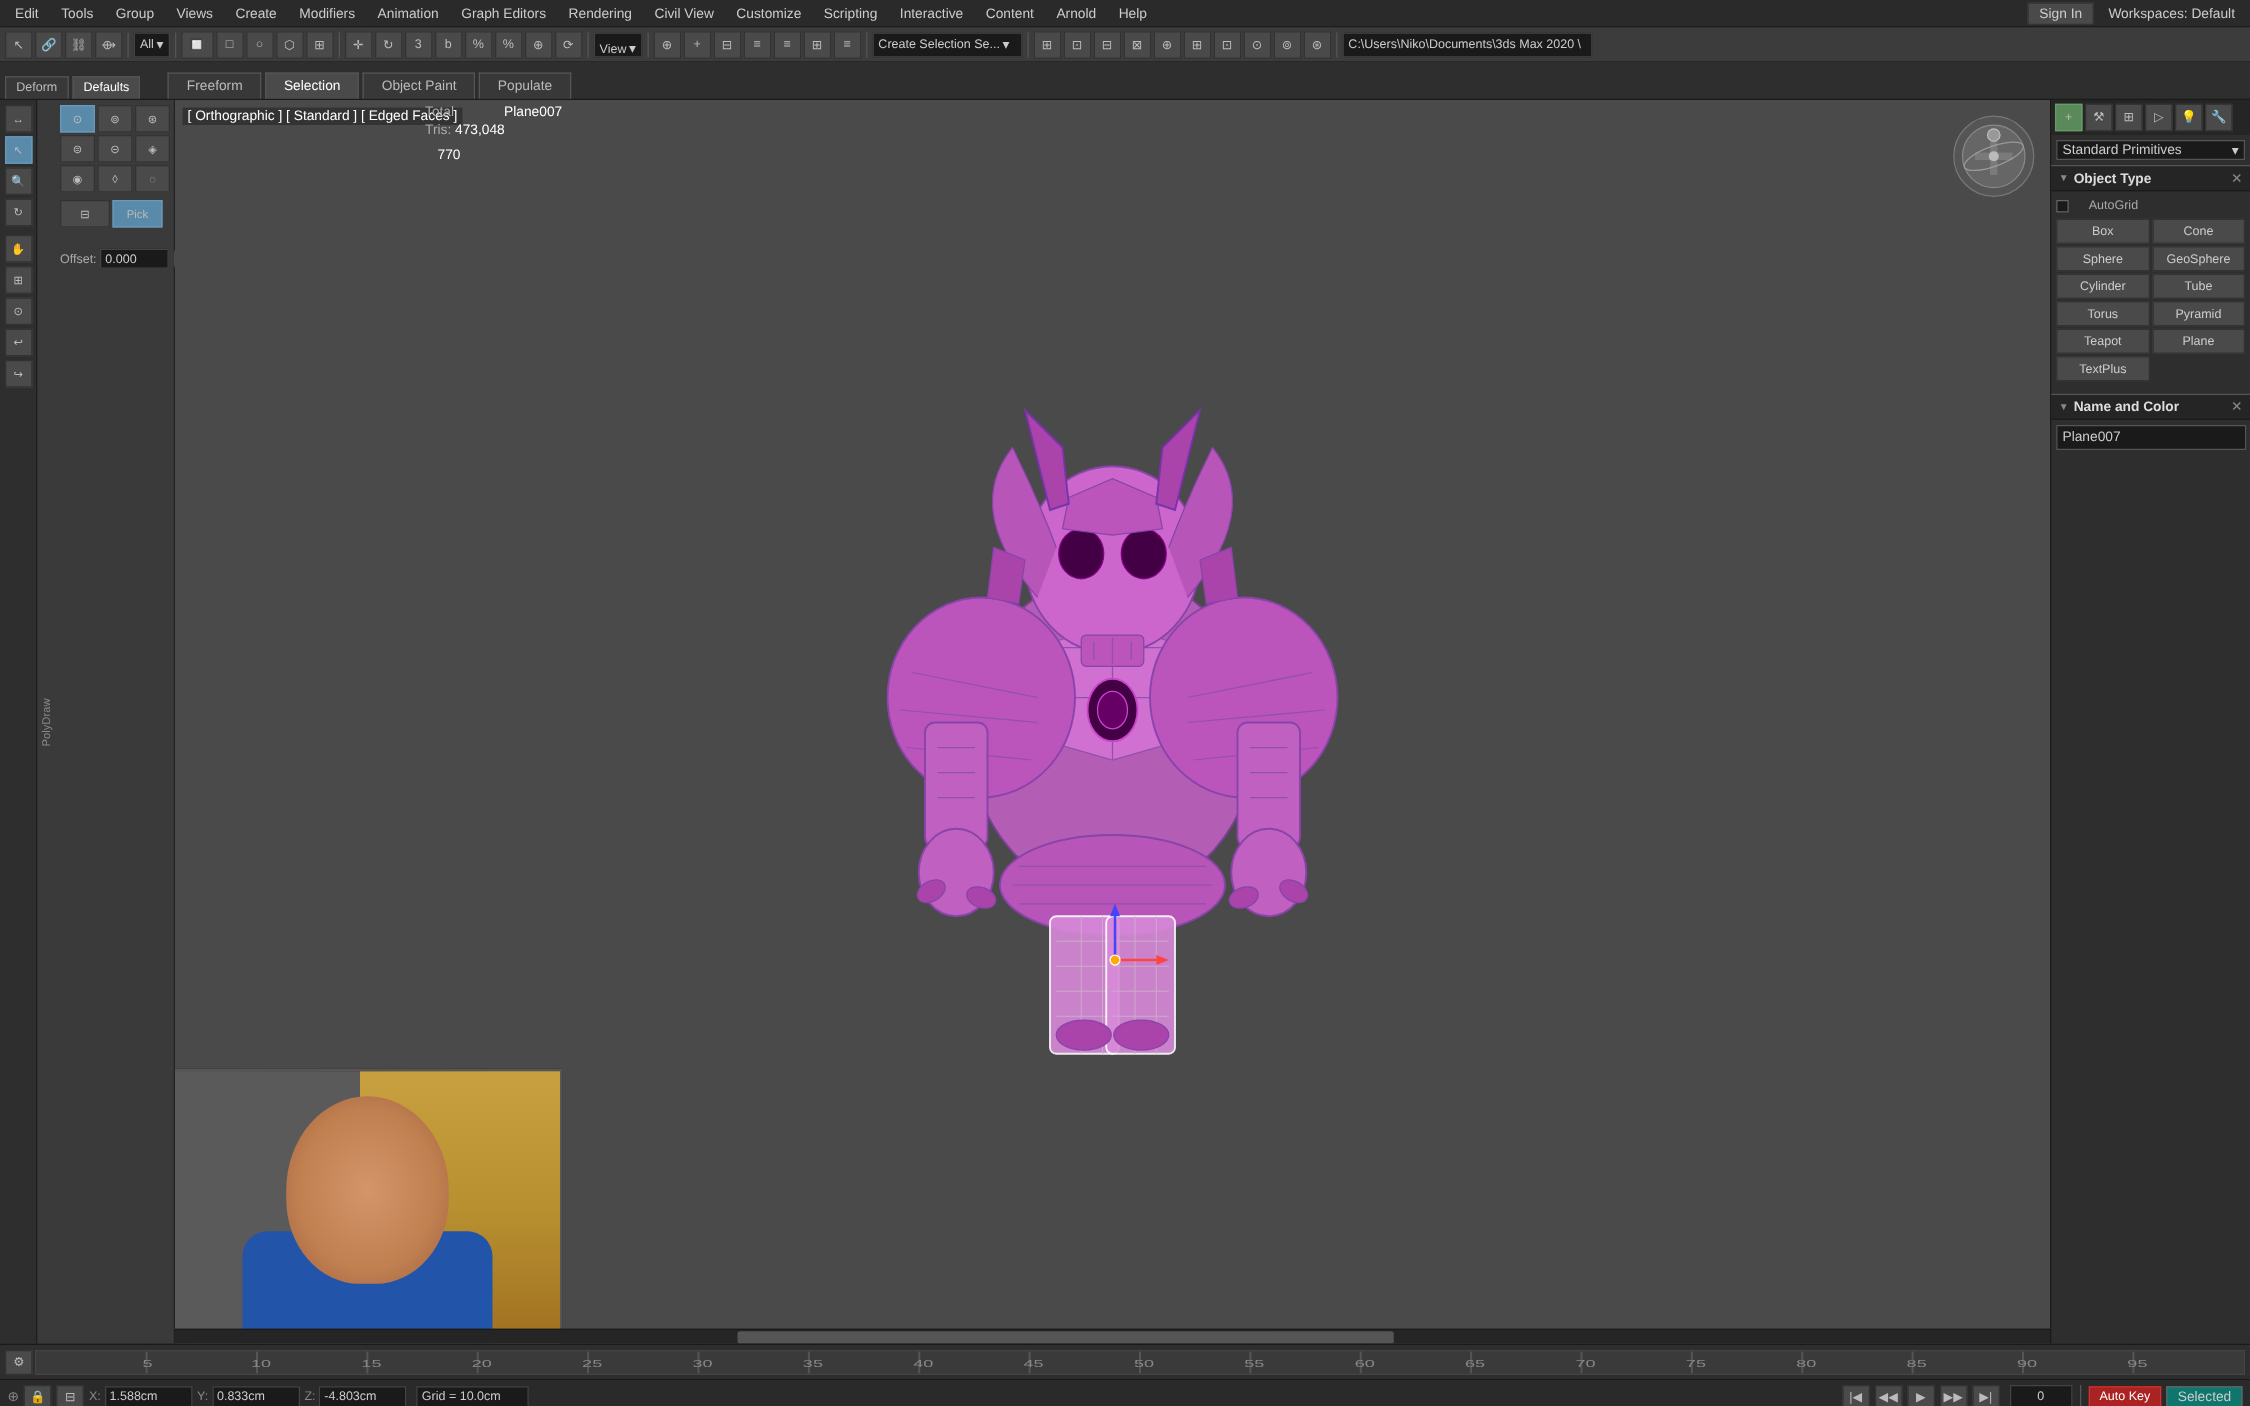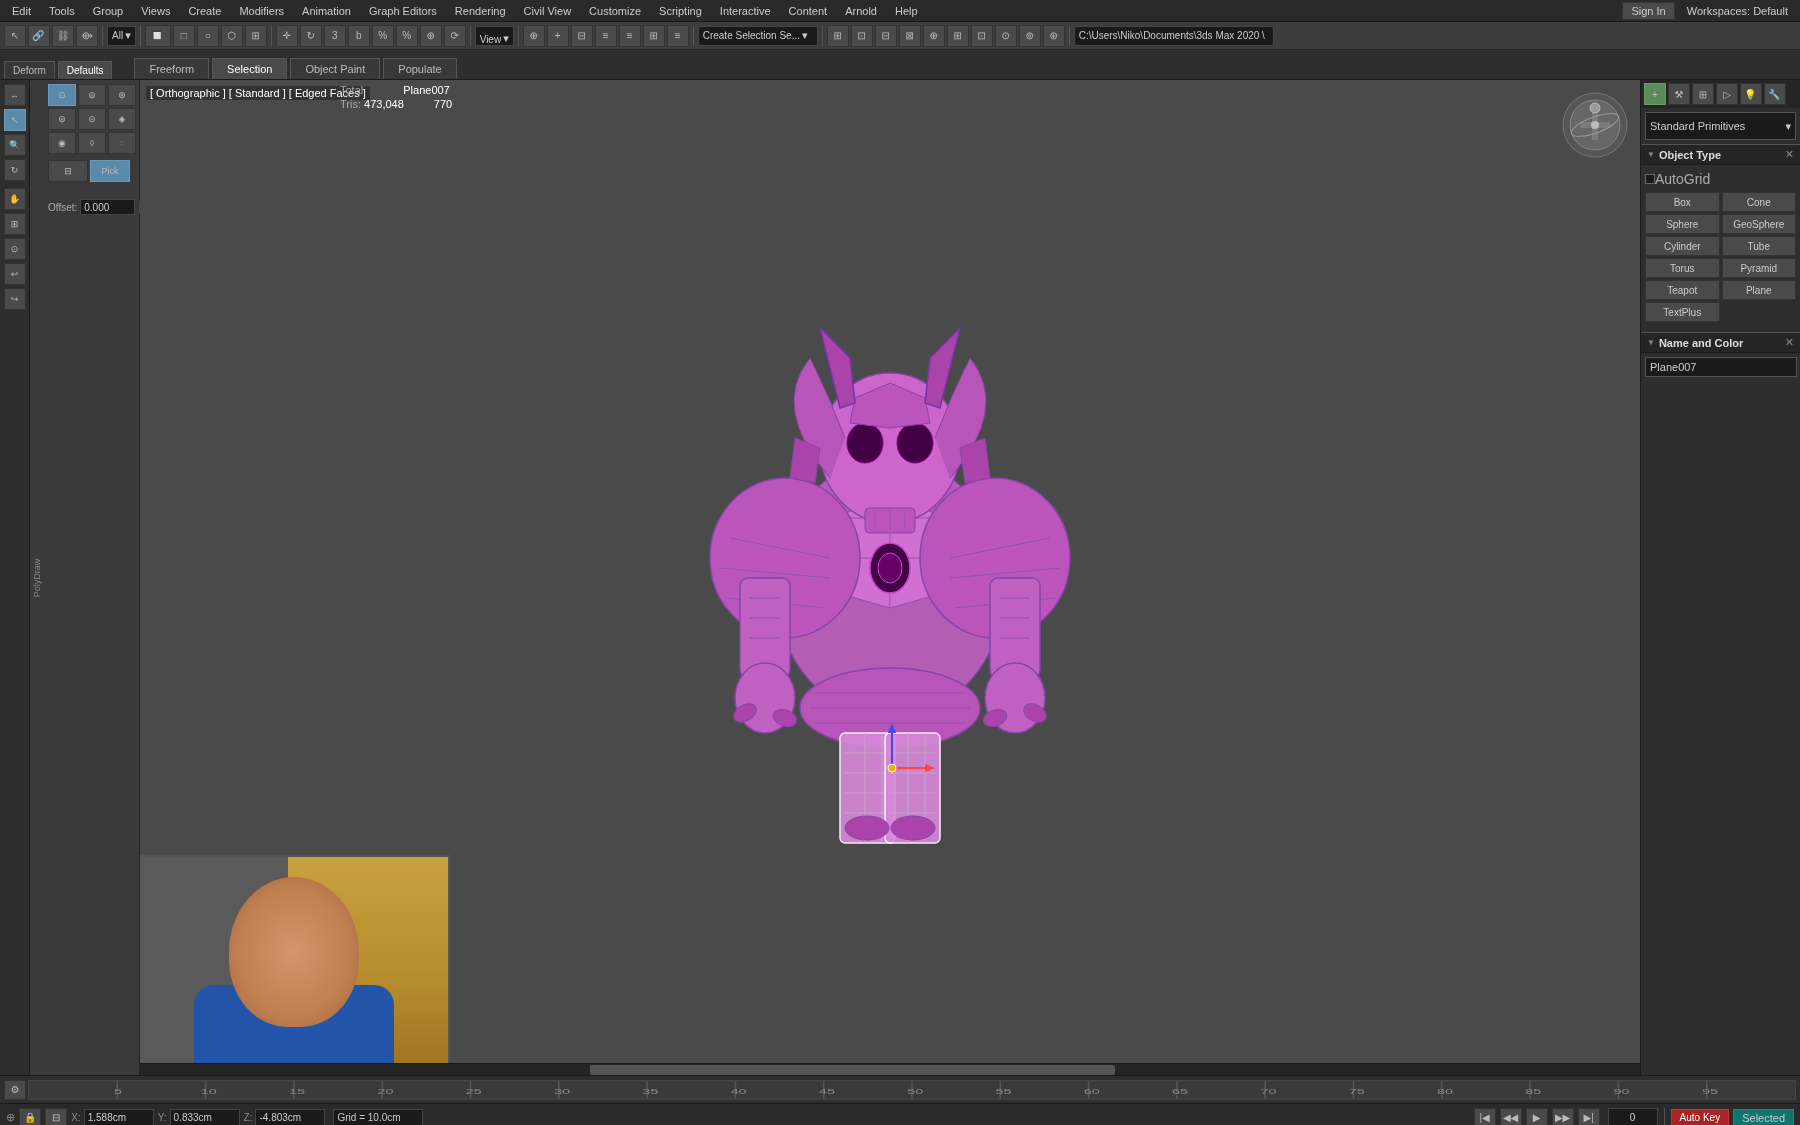--- a/index.html
+++ b/index.html
@@ -222,21 +222,21 @@
       font-size: 10px;
       cursor: pointer;
     }
     .rp-tab.active {
       background: #5a8a5a;
       border-color: #6a9a6a;
     }
 
     #right-panel-dropdown {
       margin: 4px;
-      height: 28px;
+      height: 16px;
       background: #1a1a1a;
       border: 1px solid #555;
       color: #ccc;
       font-size: 11px;
       padding: 0 4px;
       display: flex;
       align-items: center;
       justify-content: space-between;
       cursor: pointer;
     }
@@ -264,26 +264,26 @@
       margin-left: auto;
       color: #888;
       cursor: pointer;
     }
 
     
     #obj-type-content {
       padding: 4px;
     }
     .autogrid-label {
-      font-size: 14px;
+      font-size: 10px;
       color: #aaa;
       padding: 2px 0;
       display: flex;
       align-items: center;
-      gap: 0;
+      gap: 16px;
     }
     .checkbox-small {
       width: 10px;
       height: 10px;
       border: 1px solid #666;
       background: #1a1a1a;
       display: inline-block;
     }
     .obj-type-grid {
       display: grid;
@@ -599,21 +599,21 @@
 
     <div id="viewport-label">[ Orthographic ] [ Standard ] [ Edged Faces ]</div>
 
     <div style="position:absolute;top:4px;left:200px;display:flex;gap:20px;color:#fff;font-size:11px;">
       <div class="stat-item">
         <span class="stat-label">Total</span>
         <span></span>
         <span style="margin-left:30px;">Plane007</span>
       </div>
     </div>
-    <div style="position:absolute;top:18px;left:200px;display:flex;gap:20px;color:#fff;font-size:11px;">
+    <div style="position:absolute;top:18px;left:200px;display:flex;gap:8px;color:#fff;font-size:11px;flex-direction:column;">
       <div>
         <span class="stat-label">Tris:</span>
         <span>473,048</span>
       </div>
       <div style="margin-left:10px;">
         <span>770</span>
       </div>
     </div>
 
     <div id="model-area">

